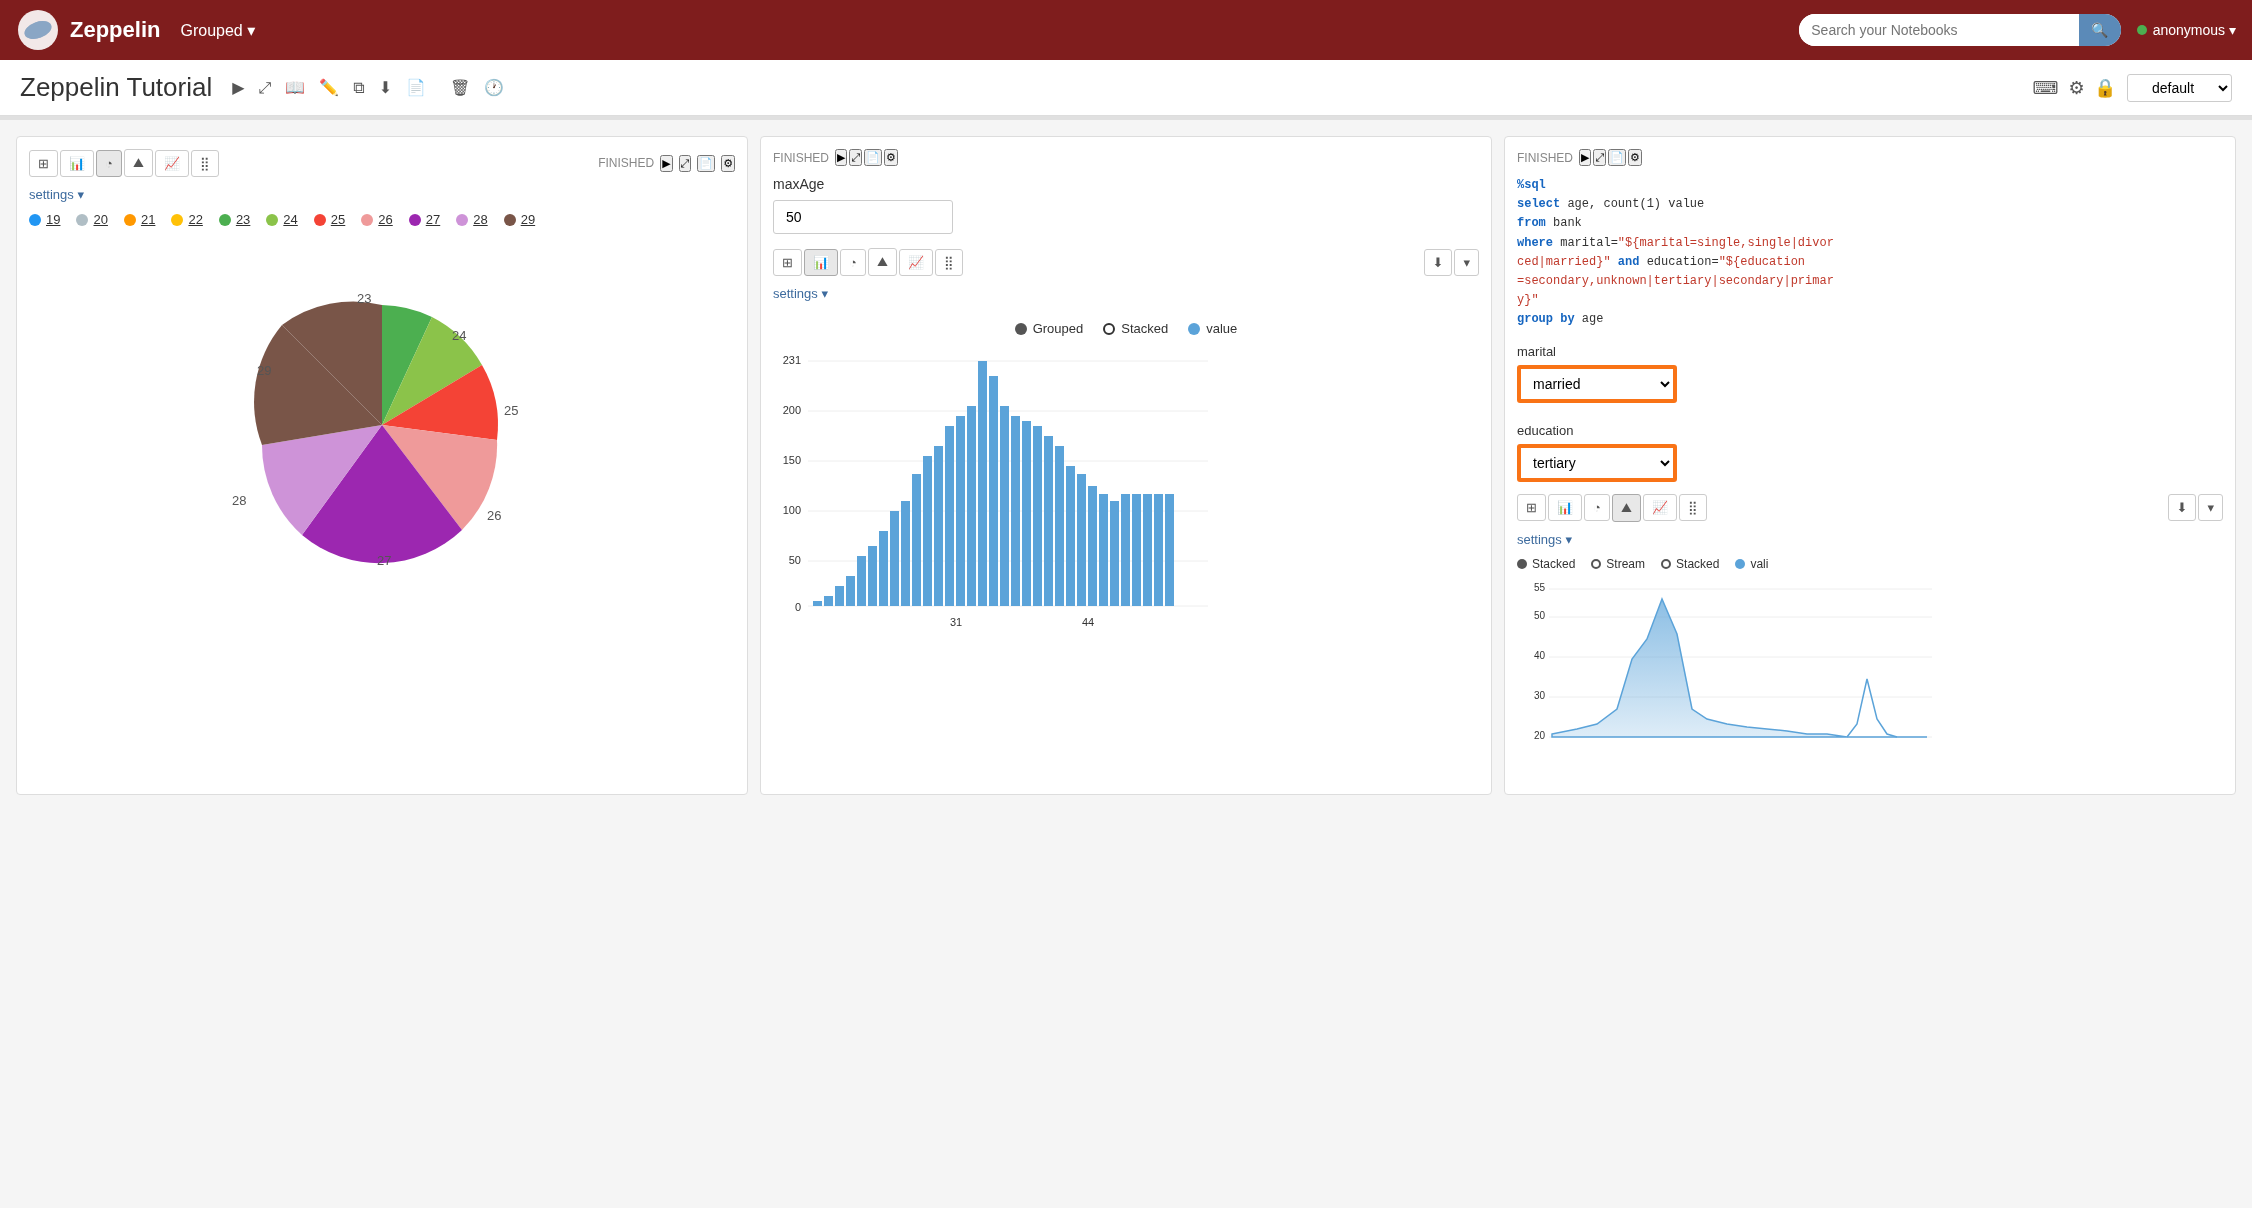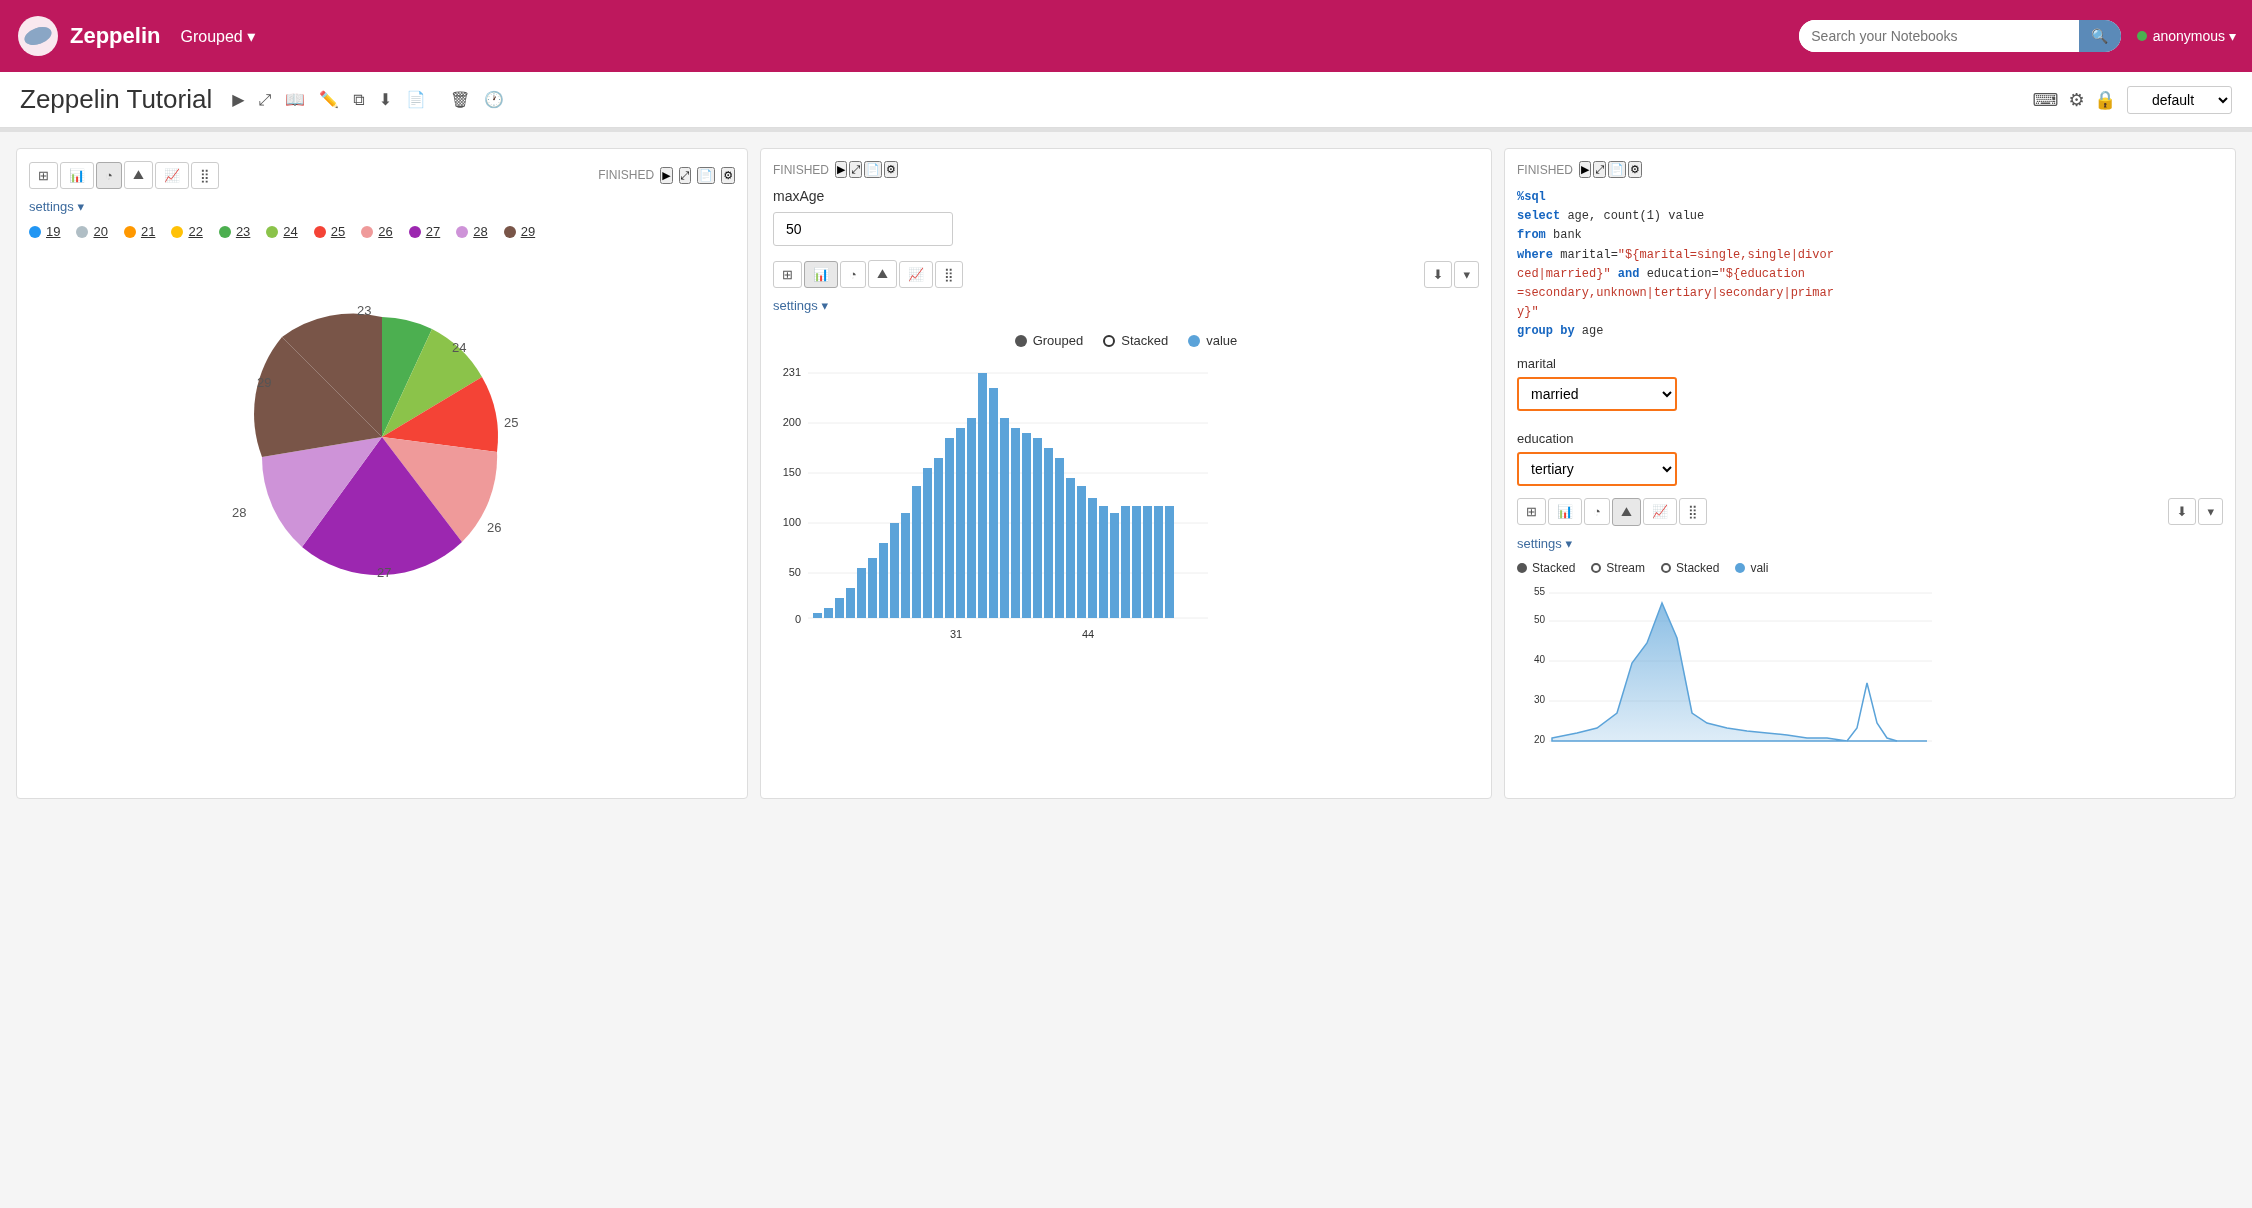--- a/index.html
+++ b/index.html
@@ -1,24 +1,24 @@
 <!DOCTYPE html>
 <html><head>
   <meta charset="utf-8">
   <style>
     * { box-sizing: border-box; margin: 0; padding: 0; }
     body { font-family: 'Helvetica Neue', Arial, sans-serif; font-size: 14px; background: #f5f5f5; color: #333; }
 
     
     .header {
-      background: #be185d;
+      background: #7f1d1d;
       display: flex;
       align-items: center;
       padding: 0 16px;
-      height: 72px;
+      height: 60px;
       color: white;
     }
     .logo-area {
       display: flex;
       align-items: center;
       gap: 10px;
       margin-right: 20px;
     }
     .logo-icon {
       width: 44px;
@@ -287,21 +287,21 @@
       display: flex;
       flex-direction: column;
       gap: 6px;
     }
     .form-label {
       font-size: 13px;
       font-weight: 500;
       color: #333;
     }
     .form-select {
-      border: 2px solid #f97316;
+      border: 4px solid #f97316;
       border-radius: 3px;
       padding: 6px 8px;
       font-size: 14px;
       background: white;
       min-width: 160px;
       appearance: auto;
     }
 
     
     .area-chart-legend {

